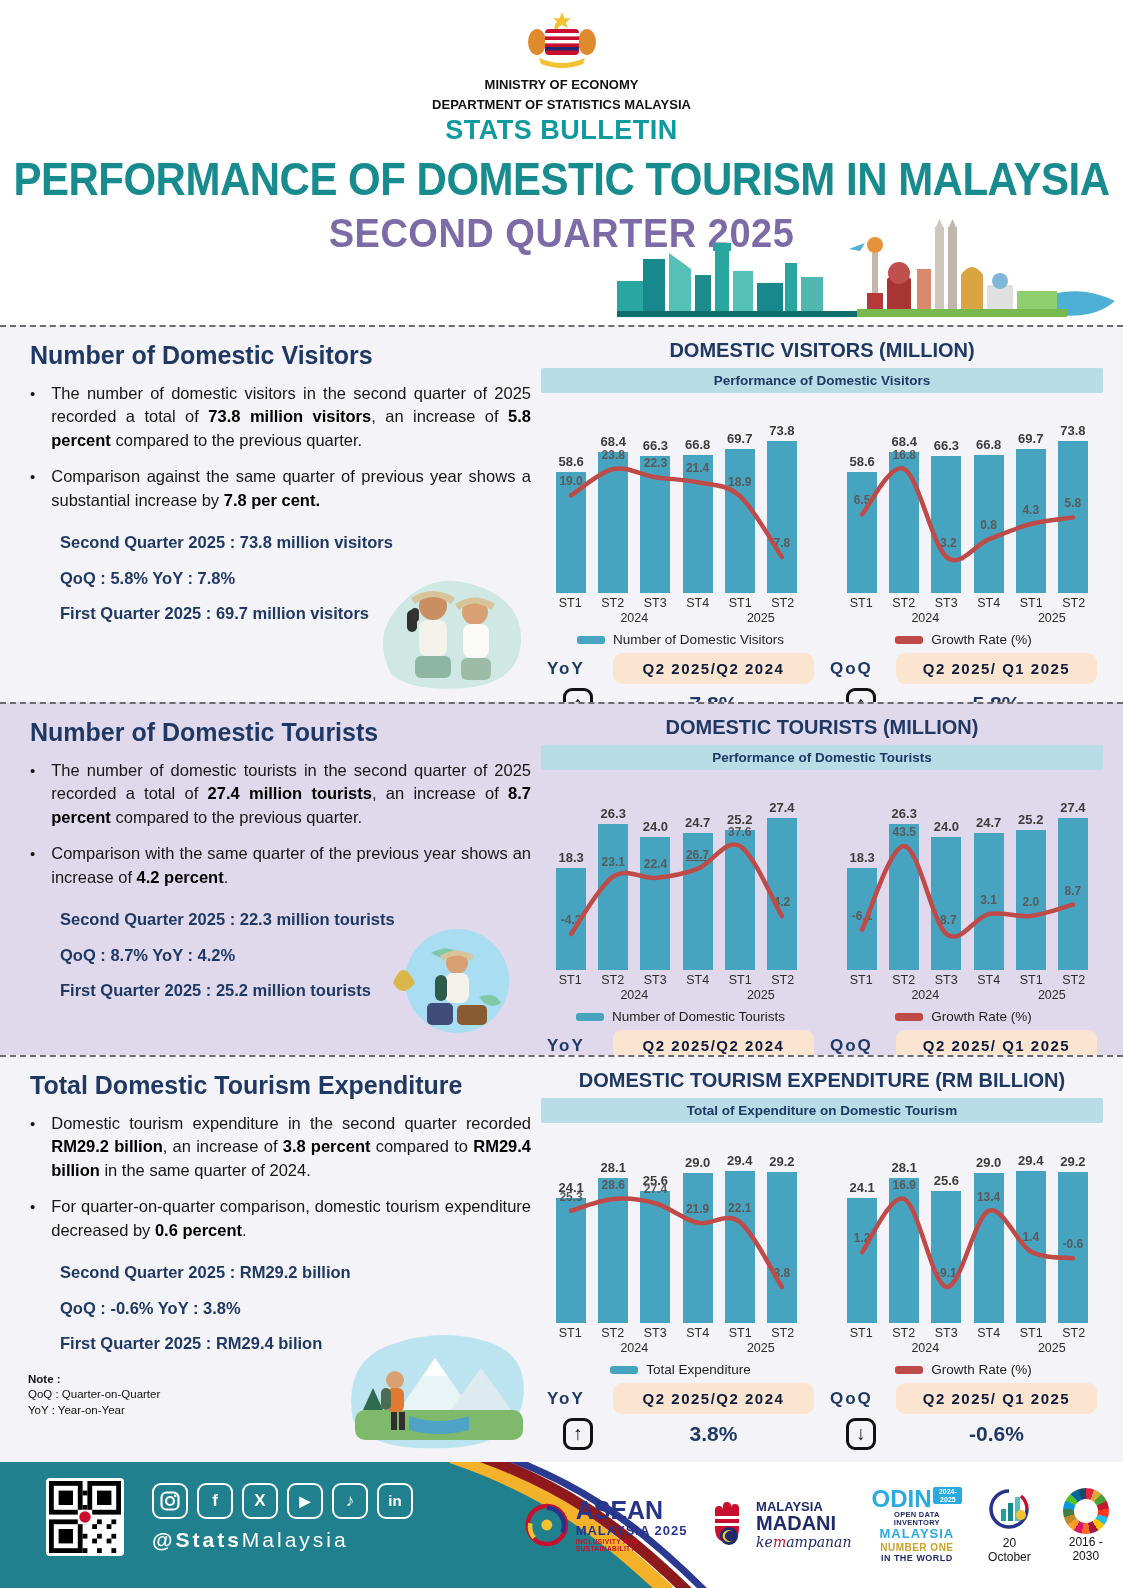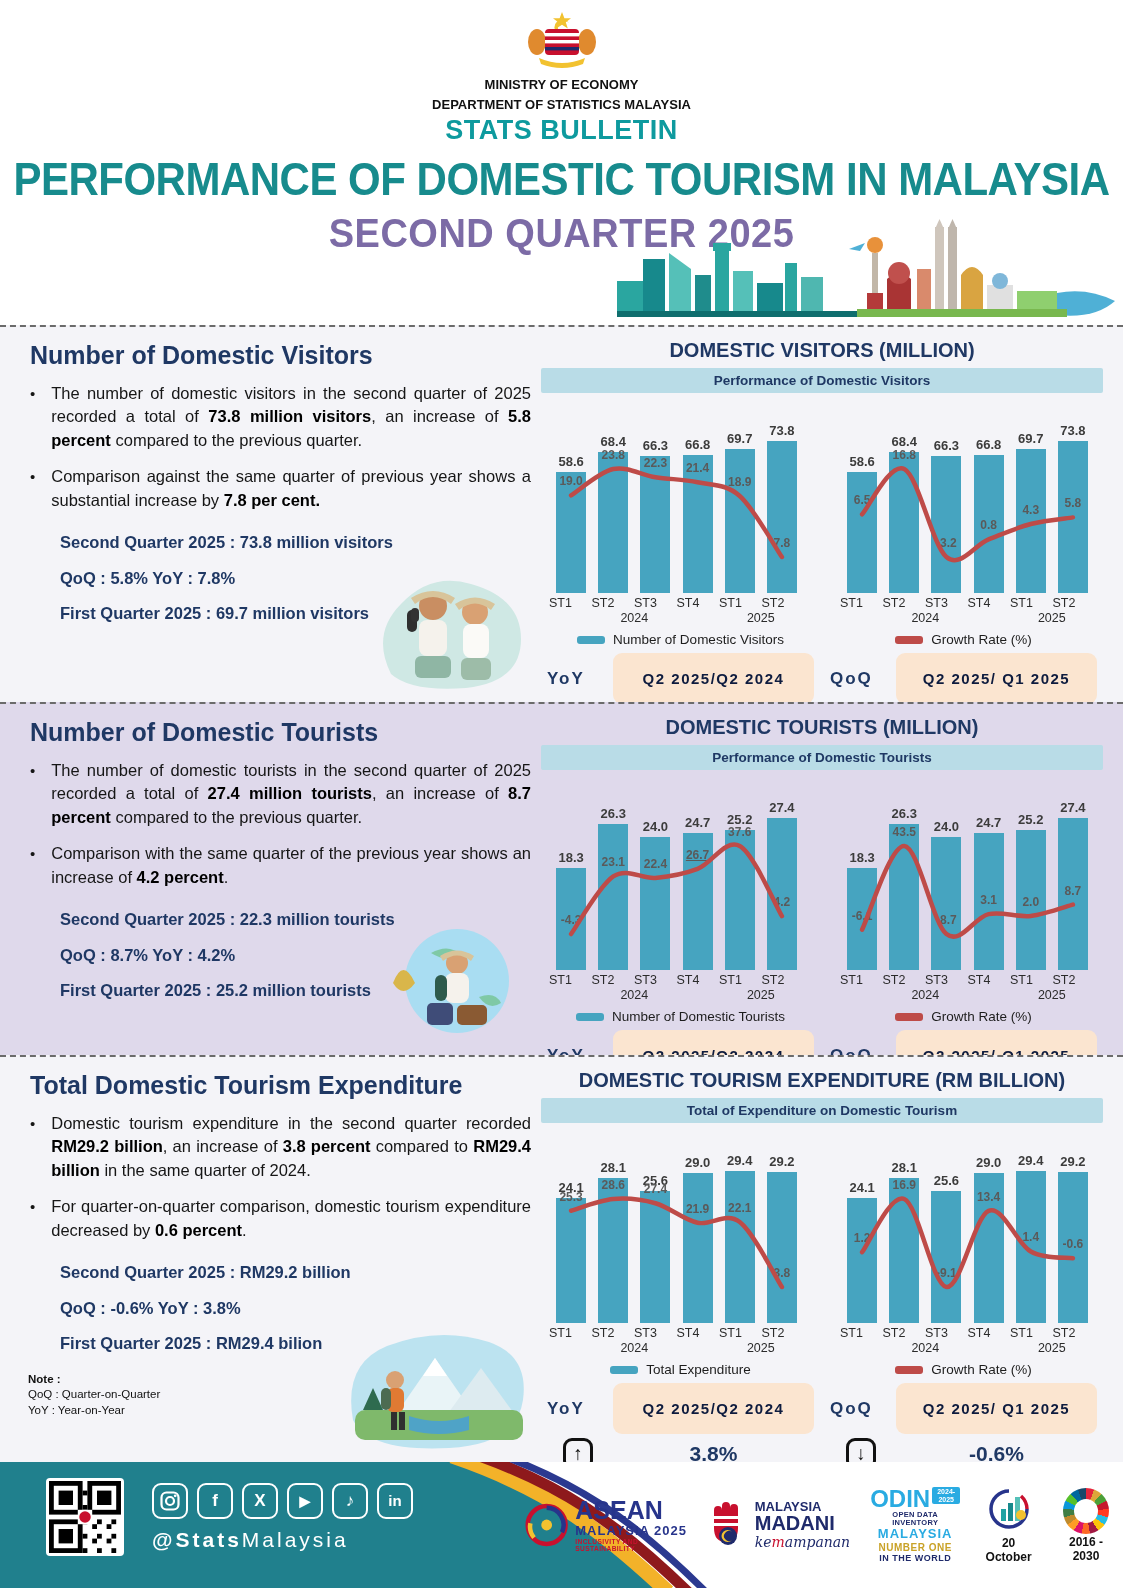--- a/index.html
+++ b/index.html
@@ -40,30 +40,30 @@
   .chart-title{text-align:center;font-size:20px;font-weight:bold;color:var(--navy);margin:2px 0 6px}
   .chart-banner{background:var(--banner);border-radius:2px;text-align:center;font-size:13.5px;font-weight:bold;color:var(--navy);padding:5px 0;margin:0 2px 8px}
   .panels{display:flex;justify-content:space-between;padding:0 2px}
   .chart-panel{position:relative;width:271px}
   .bar-area{position:relative;height:192px}
   .bar{position:absolute;bottom:0;width:30px;background:var(--bar)}
   .bar-label{position:absolute;text-align:center;font-size:13px;font-weight:bold;color:#3c3c3c}
   .growth-label{position:absolute;text-align:center;font-size:12px;font-weight:600;color:#5a5a5a}
   .line-svg{position:absolute;left:0;top:0;pointer-events:none}
   .x-row{display:flex;padding:0 8px;margin-top:3px}
-  .x-row span{flex:1;text-align:left;font-size:12.5px;color:#2b2b2b}
+  .x-row span{flex:1;text-align:center;font-size:12.5px;color:#2b2b2b}
   .year-row{position:relative;height:16px;margin-top:1px}
   .year-row span{position:absolute;width:70px;text-align:center;font-size:12.5px;color:#2b2b2b}
   .legend-row{display:flex;margin-top:5px}
   .legend{flex:1;display:flex;align-items:center;justify-content:center;gap:8px;font-size:13.5px;color:#1d1d1d}
   .swatch{width:28px;height:8px;border-radius:3px}
   .cmp-row{display:flex;margin-top:6px}
   .cmp{flex:1;display:grid;grid-template-columns:62px 1fr;column-gap:4px;row-gap:4px;align-items:center;padding:0 8px}
   .cmp-label{font-size:17px;font-weight:bold;color:var(--navy);letter-spacing:2px;text-align:left}
-  .cmp-box{background:var(--peach);border-radius:9px;font-size:15px;font-weight:bold;color:#0d1b3e;letter-spacing:1.5px;text-align:center;padding:17px 4px}
+  .cmp-box{background:var(--peach);border-radius:9px;font-size:15px;font-weight:bold;color:#0d1b3e;letter-spacing:1.5px;text-align:center;padding:7px 4px}
   .arrow-box{width:30px;height:32px;border:3px solid #111;border-radius:9px;display:flex;align-items:center;justify-content:center;font-size:19px;font-weight:bold;color:#111;margin:0 auto}
   .cmp-value{font-size:21px;font-weight:bold;color:var(--navy);text-align:center}
 
   
   footer{height:126px;position:relative;flex:none;background:#fff}
   .band-svg{position:absolute;inset:0}
   .footer-left{position:absolute;left:46px;top:16px;display:flex;gap:28px;align-items:center}
   .qr{background:#fff;border-radius:4px;padding:3px;display:flex}
   .soc-row{display:flex;gap:9px}
   .soc{width:36px;height:36px;border:2.5px solid #fff;border-radius:9px;color:#fff;display:flex;align-items:center;justify-content:center;font-weight:bold;font-size:17px;line-height:1}
@@ -81,21 +81,21 @@
   .mad-l3 .red{color:#C8102E}
   .odin{display:block;text-align:center;line-height:1.12}
   .odin-top{display:flex;align-items:flex-start;justify-content:space-between;gap:2px}
   .odin-word{font-size:24px;font-weight:bold;color:#29ABE2;line-height:1}
   .odin-years{font-size:7px;font-weight:bold;color:#fff;background:#29ABE2;border-radius:2px;padding:1px 2px}
   .odin-sub{font-size:7.5px;font-weight:bold;color:#1F2A6B;letter-spacing:.3px}
   .odin-my{font-size:13px;font-weight:bold;color:#29ABE2;letter-spacing:1px}
   .odin-no1{font-size:10px;font-weight:bold;color:#C9A227;letter-spacing:.5px}
   .odin-world{font-size:9px;font-weight:bold;color:#1F2A6B;letter-spacing:.5px}
   .statsday,.sdg{display:block;text-align:center}
-  .logo-caption{font-size:12px;color:#111;margin-top:1px;font-weight:700;text-align:center}
+  .logo-caption{font-size:12px;color:#111;margin-top:1px;font-weight:400;text-align:center}
   .sdg-ring{width:46px;height:46px;border-radius:50%;margin:0 auto;position:relative;
     background:conic-gradient(#E5243B 0 21deg,#DDA63A 21deg 42deg,#4C9F38 42deg 64deg,#C5192D 64deg 85deg,#FF3A21 85deg 106deg,#26BDE2 106deg 127deg,#FCC30B 127deg 148deg,#A21942 148deg 170deg,#FD6925 170deg 191deg,#DD1367 191deg 212deg,#FD9D24 212deg 233deg,#BF8B2E 233deg 254deg,#3F7E44 254deg 276deg,#0A97D9 276deg 297deg,#56C02B 297deg 318deg,#00689D 318deg 339deg,#19486A 339deg 360deg)}
   .sdg-ring::after{content:"";position:absolute;inset:11px;border-radius:50%;background:#fff}
 </style>
 </head>
 <body>
 
 <div class="page">
 
   <header>

